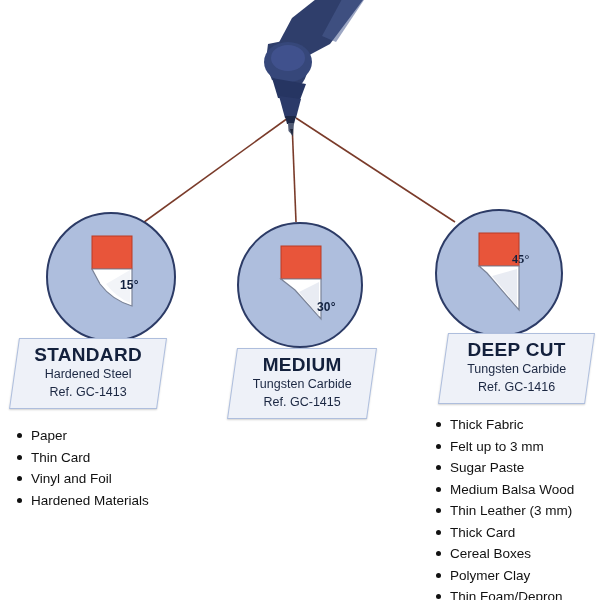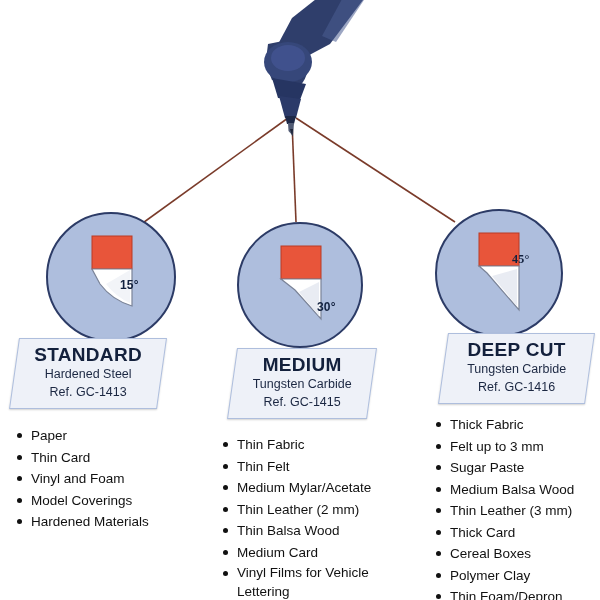--- a/index.html
+++ b/index.html
@@ -148,22 +148,21 @@
       <div class="title">STANDARD</div>
       <div class="sub">Hardened Steel</div>
       <div class="sub">Ref. GC-1413</div>
     </div>
   </div>
 
   <div class="bullets" style="left:16px; top:425px; width:175px;">
     <ul>
       <li>Paper</li>
       <li>Thin Card</li>
-      <li>Vinyl and Foam</li>
-      <li>Model Coverings</li>
+      <li>Vinyl and Foil</li>
       <li>Hardened Materials</li>
     </ul>
   </div>
 
   <div class="blade-circle" style="left:237px; top:222px; width:122px; height:122px;">
     <svg viewBox="0 0 122 122" style="width:100%;height:100%;display:block;">
       <rect x="42" y="22" width="40" height="33" fill="#e8553a"></rect>
       <rect x="42" y="22" width="40" height="33" fill="none" stroke="#b93b24" stroke-width="1"></rect>
       <path d="M42 55 L82 55 L82 95 L56 66 Z" fill="#ffffff" stroke="#7b8498" stroke-width="1.2"></path>
       <path d="M80 58 L80 92 L60 68 Z" fill="#e9ecf3"></path>
@@ -172,32 +171,20 @@
   <div class="angle-label" style="left:317px; top:300px;">30°</div>
 
   <div class="banner" style="left:232px; top:348px; width:140px; transform: skewX(-8deg);">
     <div style="transform: skewX(8deg);">
       <div class="title">MEDIUM</div>
       <div class="sub">Tungsten Carbide</div>
       <div class="sub">Ref. GC-1415</div>
     </div>
   </div>
 
-  <div class="bullets" style="left:222px; top:434px; width:195px;">
-    <ul>
-      <li>Thin Fabric</li>
-      <li>Thin Felt</li>
-      <li>Medium Mylar/Acetate</li>
-      <li>Thin Leather (2 mm)</li>
-      <li>Thin Balsa Wood</li>
-      <li>Medium Card</li>
-      <li class="wrap">Vinyl Films for Vehicle Lettering</li>
-
-    </ul>
-  </div>
 
   <div class="blade-circle" style="left:435px; top:209px; width:124px; height:124px;">
     <svg viewBox="0 0 124 124" style="width:100%;height:100%;display:block;">
       <rect x="42" y="22" width="40" height="33" fill="#e8553a"></rect>
       <rect x="42" y="22" width="40" height="33" fill="none" stroke="#b93b24" stroke-width="1"></rect>
       <path d="M42 55 L82 55 L82 99 L50 62 Z" fill="#ffffff" stroke="#7b8498" stroke-width="1.2"></path>
       <path d="M80 58 L80 95 L55 65 Z" fill="#e9ecf3"></path>
     </svg>
   </div>
   <div class="angle-label" style="left:512px; top:252px;font-family:Liberation Serif, serif;">45°</div>

